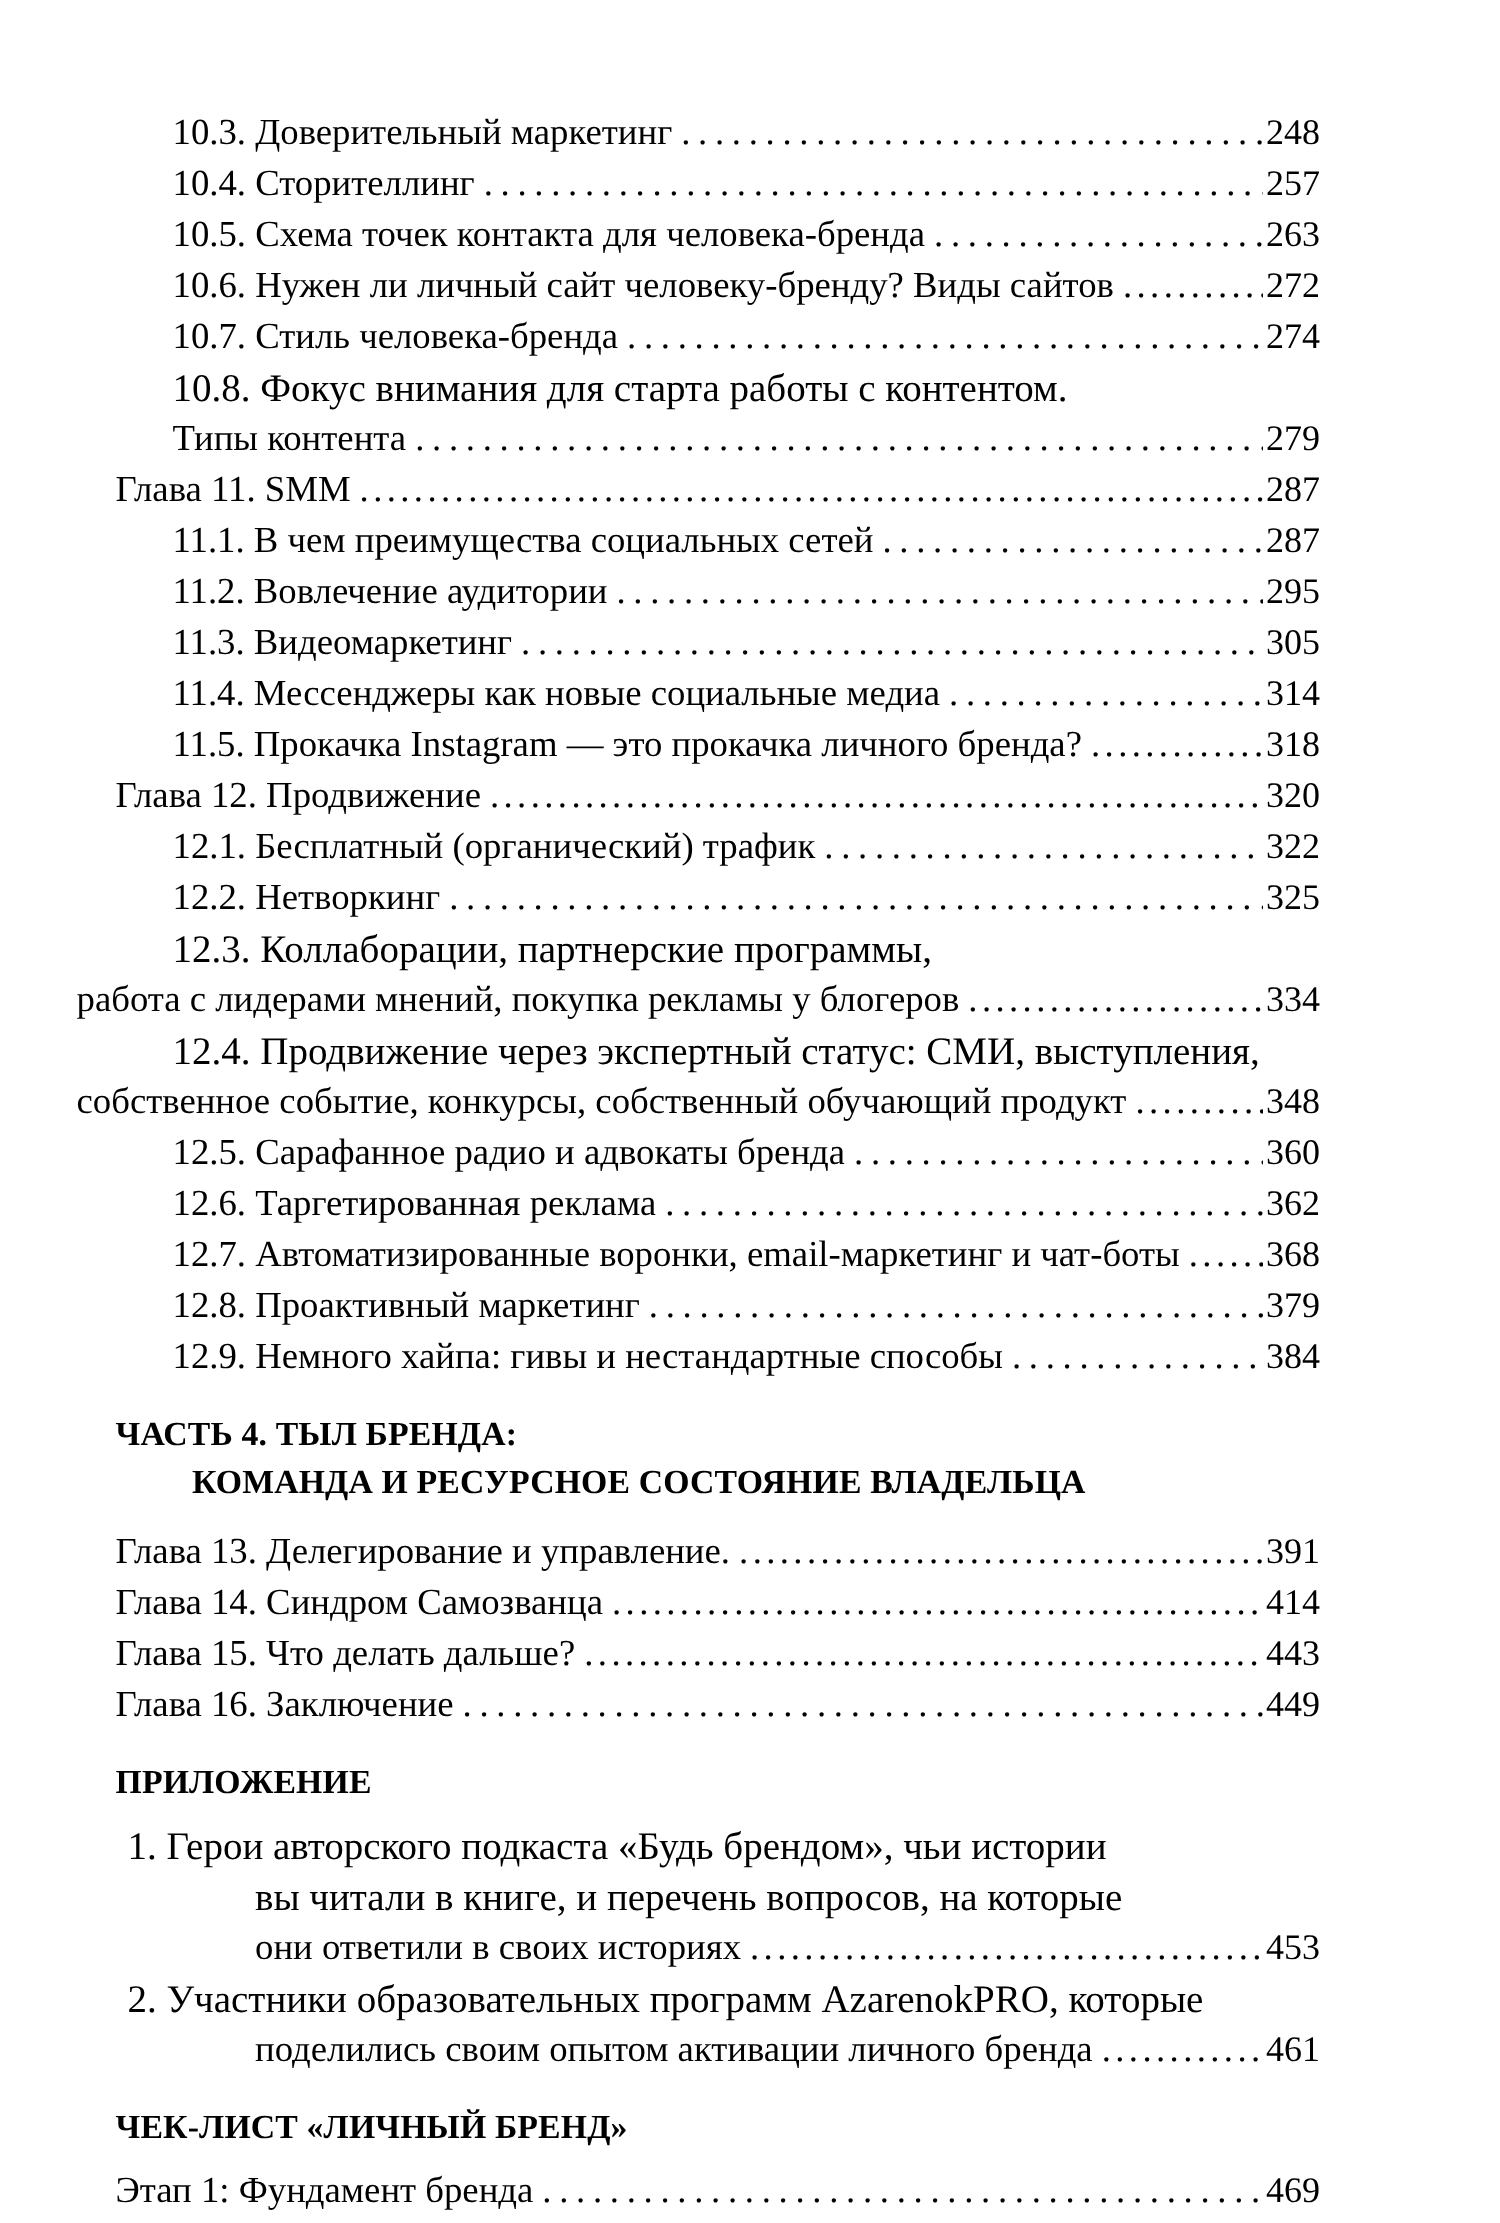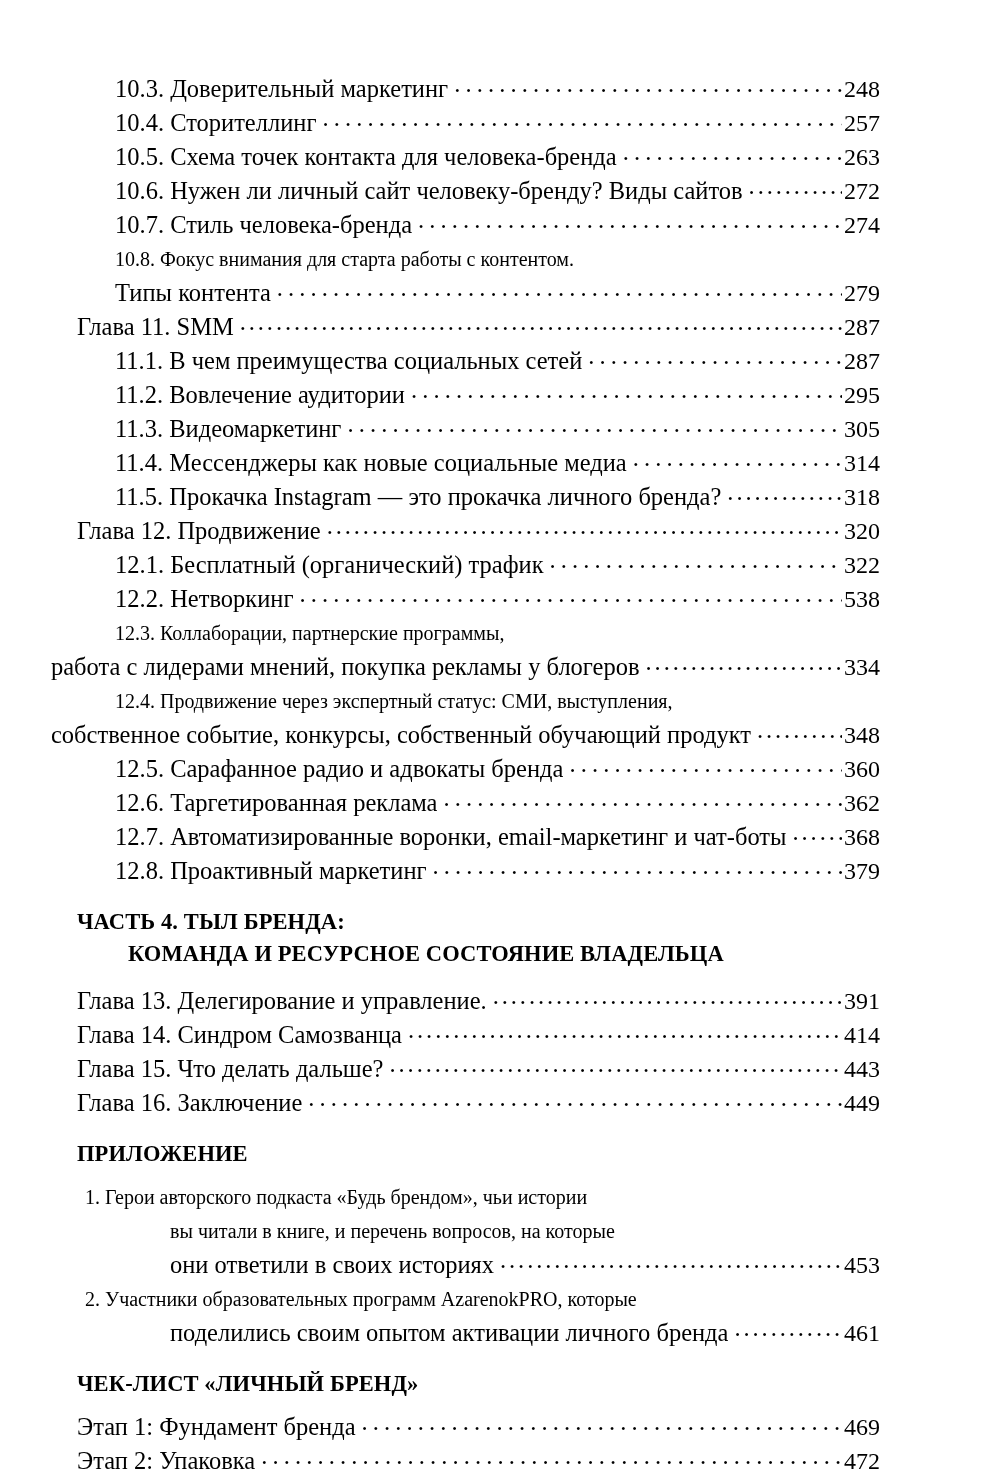--- a/index.html
+++ b/index.html
@@ -20,21 +20,21 @@
     position: absolute;
     left: 0; top: 0;
     width: 1000px;
     height: 1482px;
     padding: 0;
   }
 
   
   .toc-line {
     display: flex;
-    align-items: center;
+    align-items: flex-end;
     font-size: 24.5px;
     line-height: 34px;
     height: 34px;
     white-space: nowrap;
   }
   .toc-title {
     flex: 0 1 auto;
     overflow: hidden;
   }
   .toc-leader {
@@ -65,21 +65,21 @@
 
   
   .lvl-chapter { margin-left: 77px;  margin-right: 120px; }
   .lvl-sub     { margin-left: 115px; margin-right: 120px; }
   .lvl-wrap    { margin-left: 51px;  margin-right: 120px; }
   .lvl-app     { margin-left: 85px;  margin-right: 120px; }
   .lvl-appwrap { margin-left: 170px; margin-right: 120px; }
 
   
   .plain-line {
-    font-size: 20px;
+    font-size: 26px;
     line-height: 34px;
     height: 34px;
     white-space: nowrap;
   }
 
   
   .section-heading {
     font-weight: bold;
     font-size: 22.5px;
     line-height: 32px;
@@ -176,21 +176,21 @@
         <span class="toc-page">320</span>
       </div>
       <div class="toc-line lvl-sub">
         <span class="toc-title">12.1. Бесплатный (органический) трафик</span>
         <span class="toc-leader"></span>
         <span class="toc-page">322</span>
       </div>
       <div class="toc-line lvl-sub">
         <span class="toc-title">12.2. Нетворкинг</span>
         <span class="toc-leader"></span>
-        <span class="toc-page">538</span>
+        <span class="toc-page">325</span>
       </div>
       <div class="plain-line lvl-sub">12.3. Коллаборации, партнерские программы,</div>
       <div class="toc-line lvl-wrap">
         <span class="toc-title">работа с лидерами мнений, покупка рекламы у блогеров</span>
         <span class="toc-leader tight"></span>
         <span class="toc-page">334</span>
       </div>
       <div class="plain-line lvl-sub">12.4. Продвижение через экспертный статус: СМИ, выступления,</div>
       <div class="toc-line lvl-wrap">
         <span class="toc-title">собственное событие, конкурсы, собственный обучающий продукт</span>
@@ -209,20 +209,25 @@
       </div>
       <div class="toc-line lvl-sub">
         <span class="toc-title">12.7. Автоматизированные воронки, email-маркетинг и чат-боты</span>
         <span class="toc-leader tight"></span>
         <span class="toc-page">368</span>
       </div>
       <div class="toc-line lvl-sub">
         <span class="toc-title">12.8. Проактивный маркетинг</span>
         <span class="toc-leader"></span>
         <span class="toc-page">379</span>
+      </div>
+      <div class="toc-line lvl-sub">
+        <span class="toc-title">12.9. Немного хайпа: гивы и нестандартные способы</span>
+        <span class="toc-leader"></span>
+        <span class="toc-page">384</span>
       </div>
     </div>
 
     <div class="spacer-18"></div>
 
     <div>
       <div class="section-heading sh-l1">ЧАСТЬ 4. ТЫЛ БРЕНДА:</div>
       <div class="section-heading sh-l2">КОМАНДА И РЕСУРСНОЕ СОСТОЯНИЕ ВЛАДЕЛЬЦА</div>
       <div class="spacer-14"></div>
       <div class="toc-line lvl-chapter">

